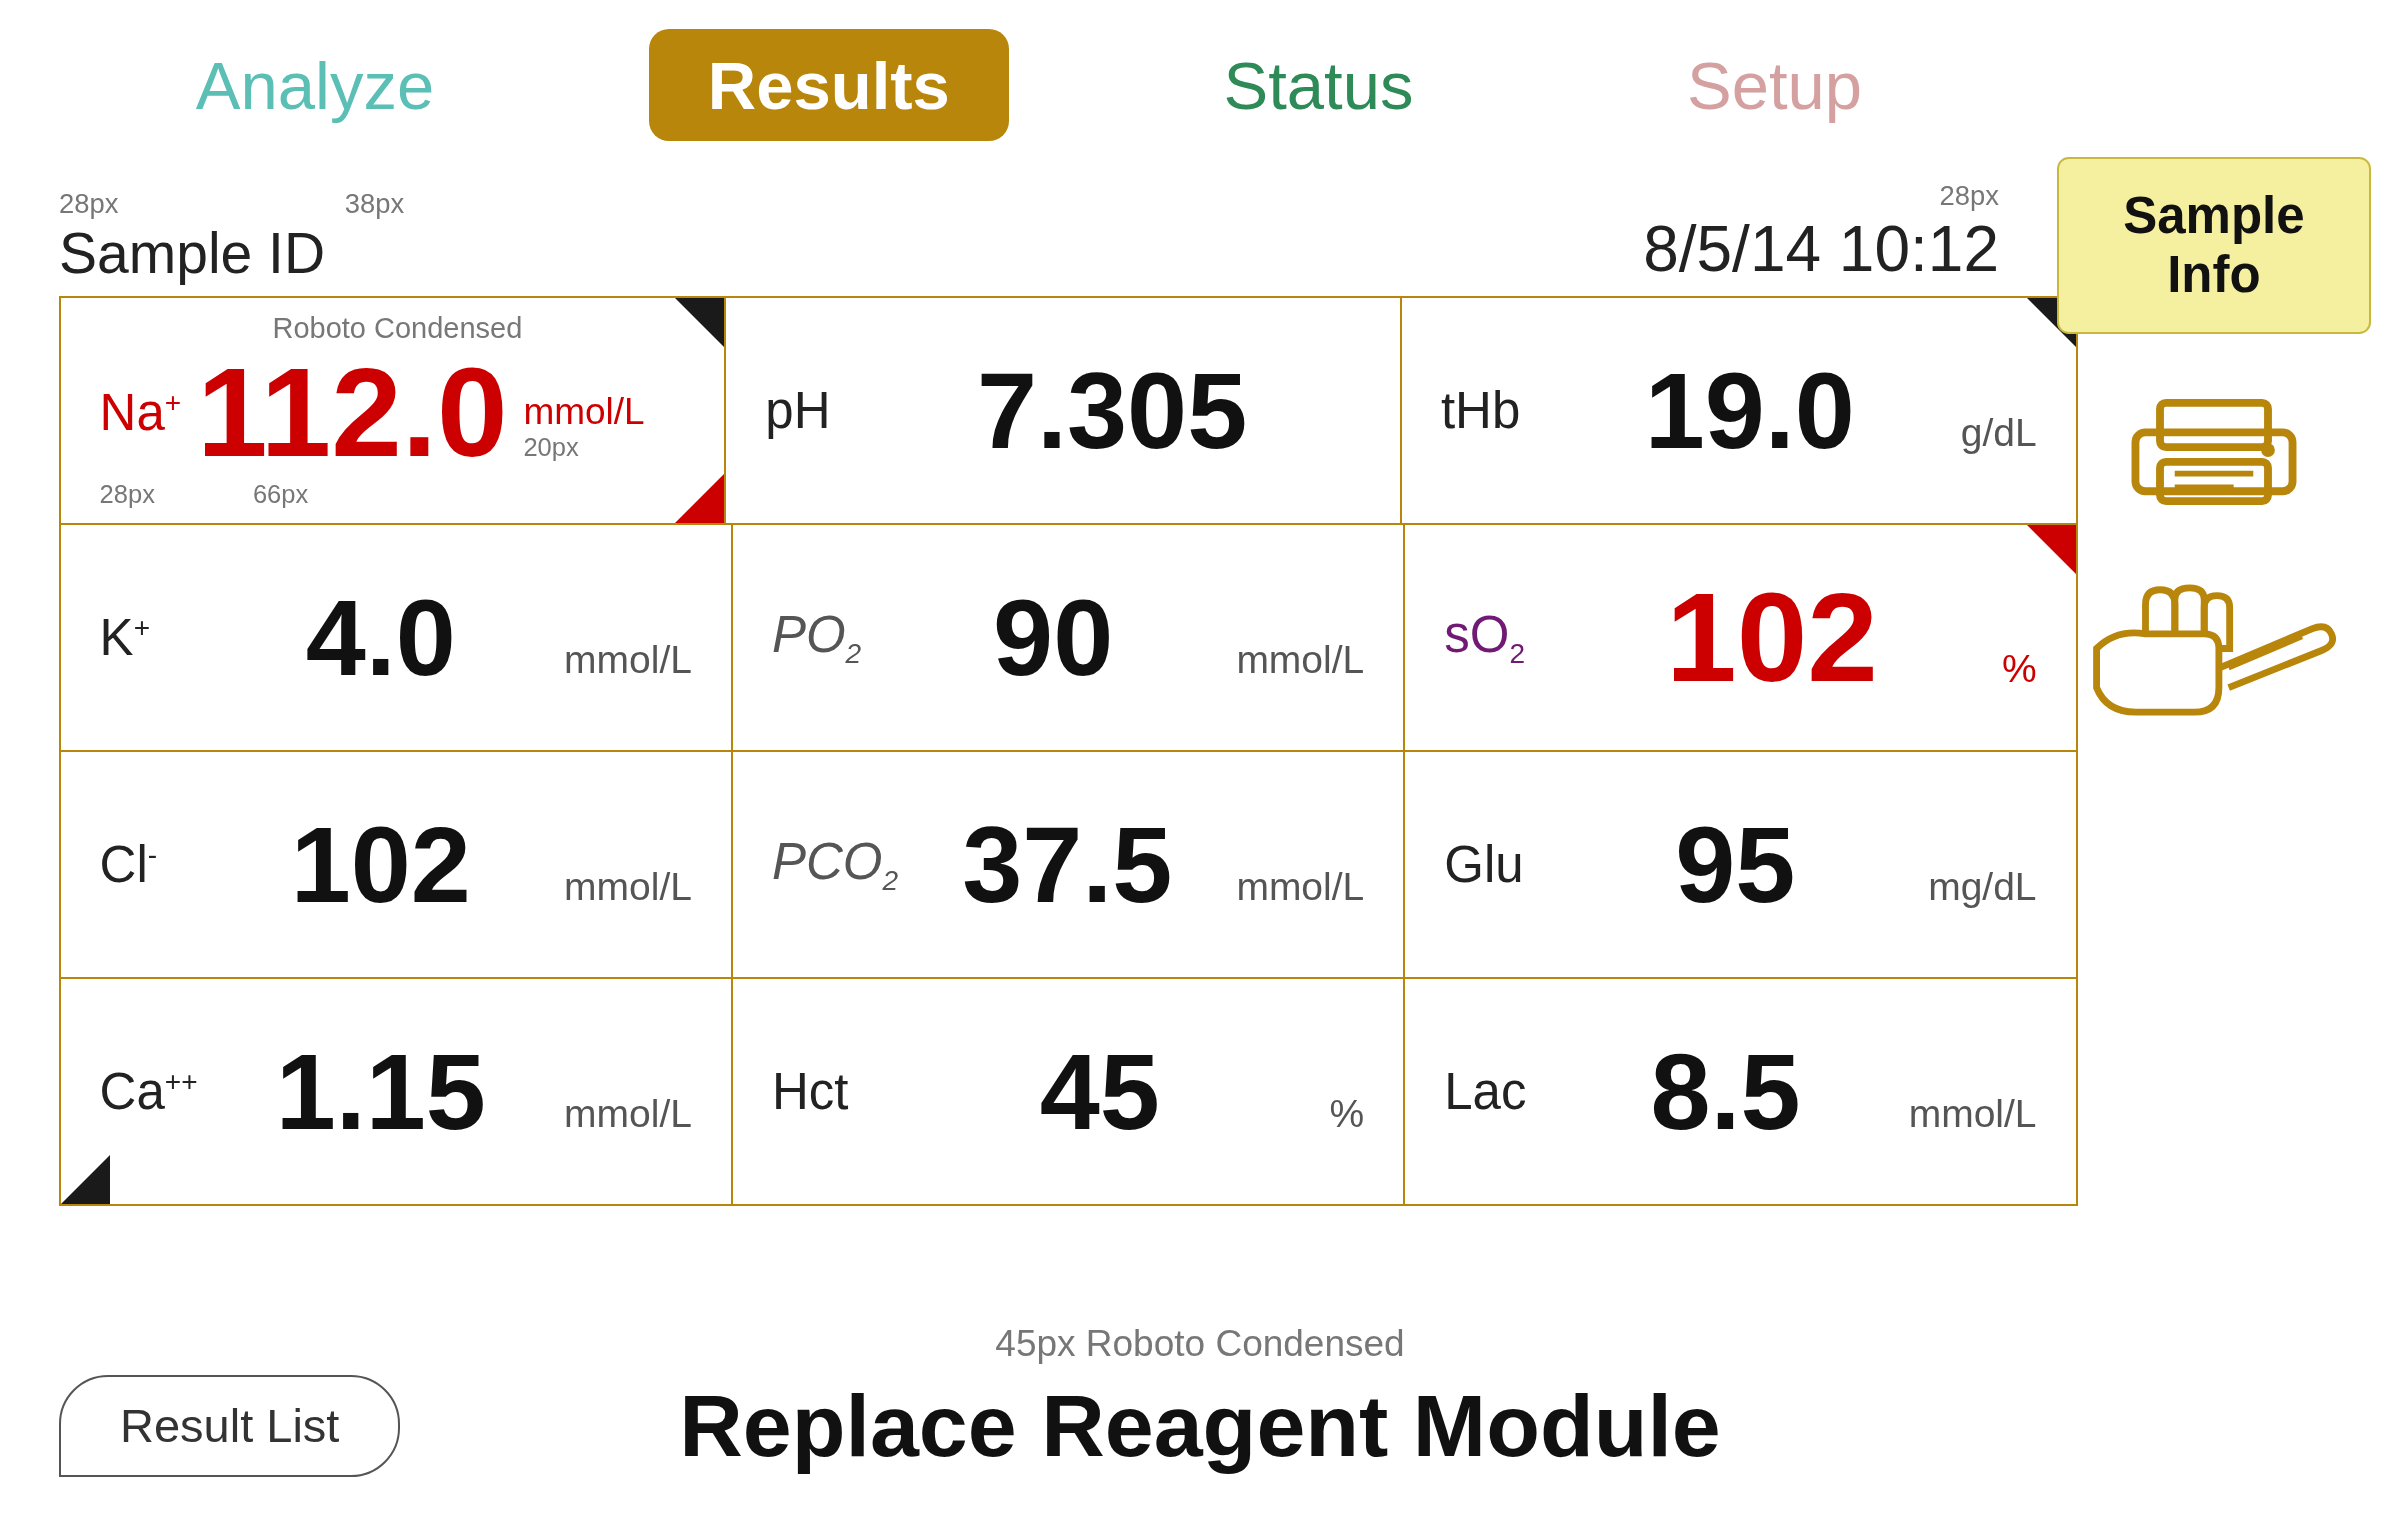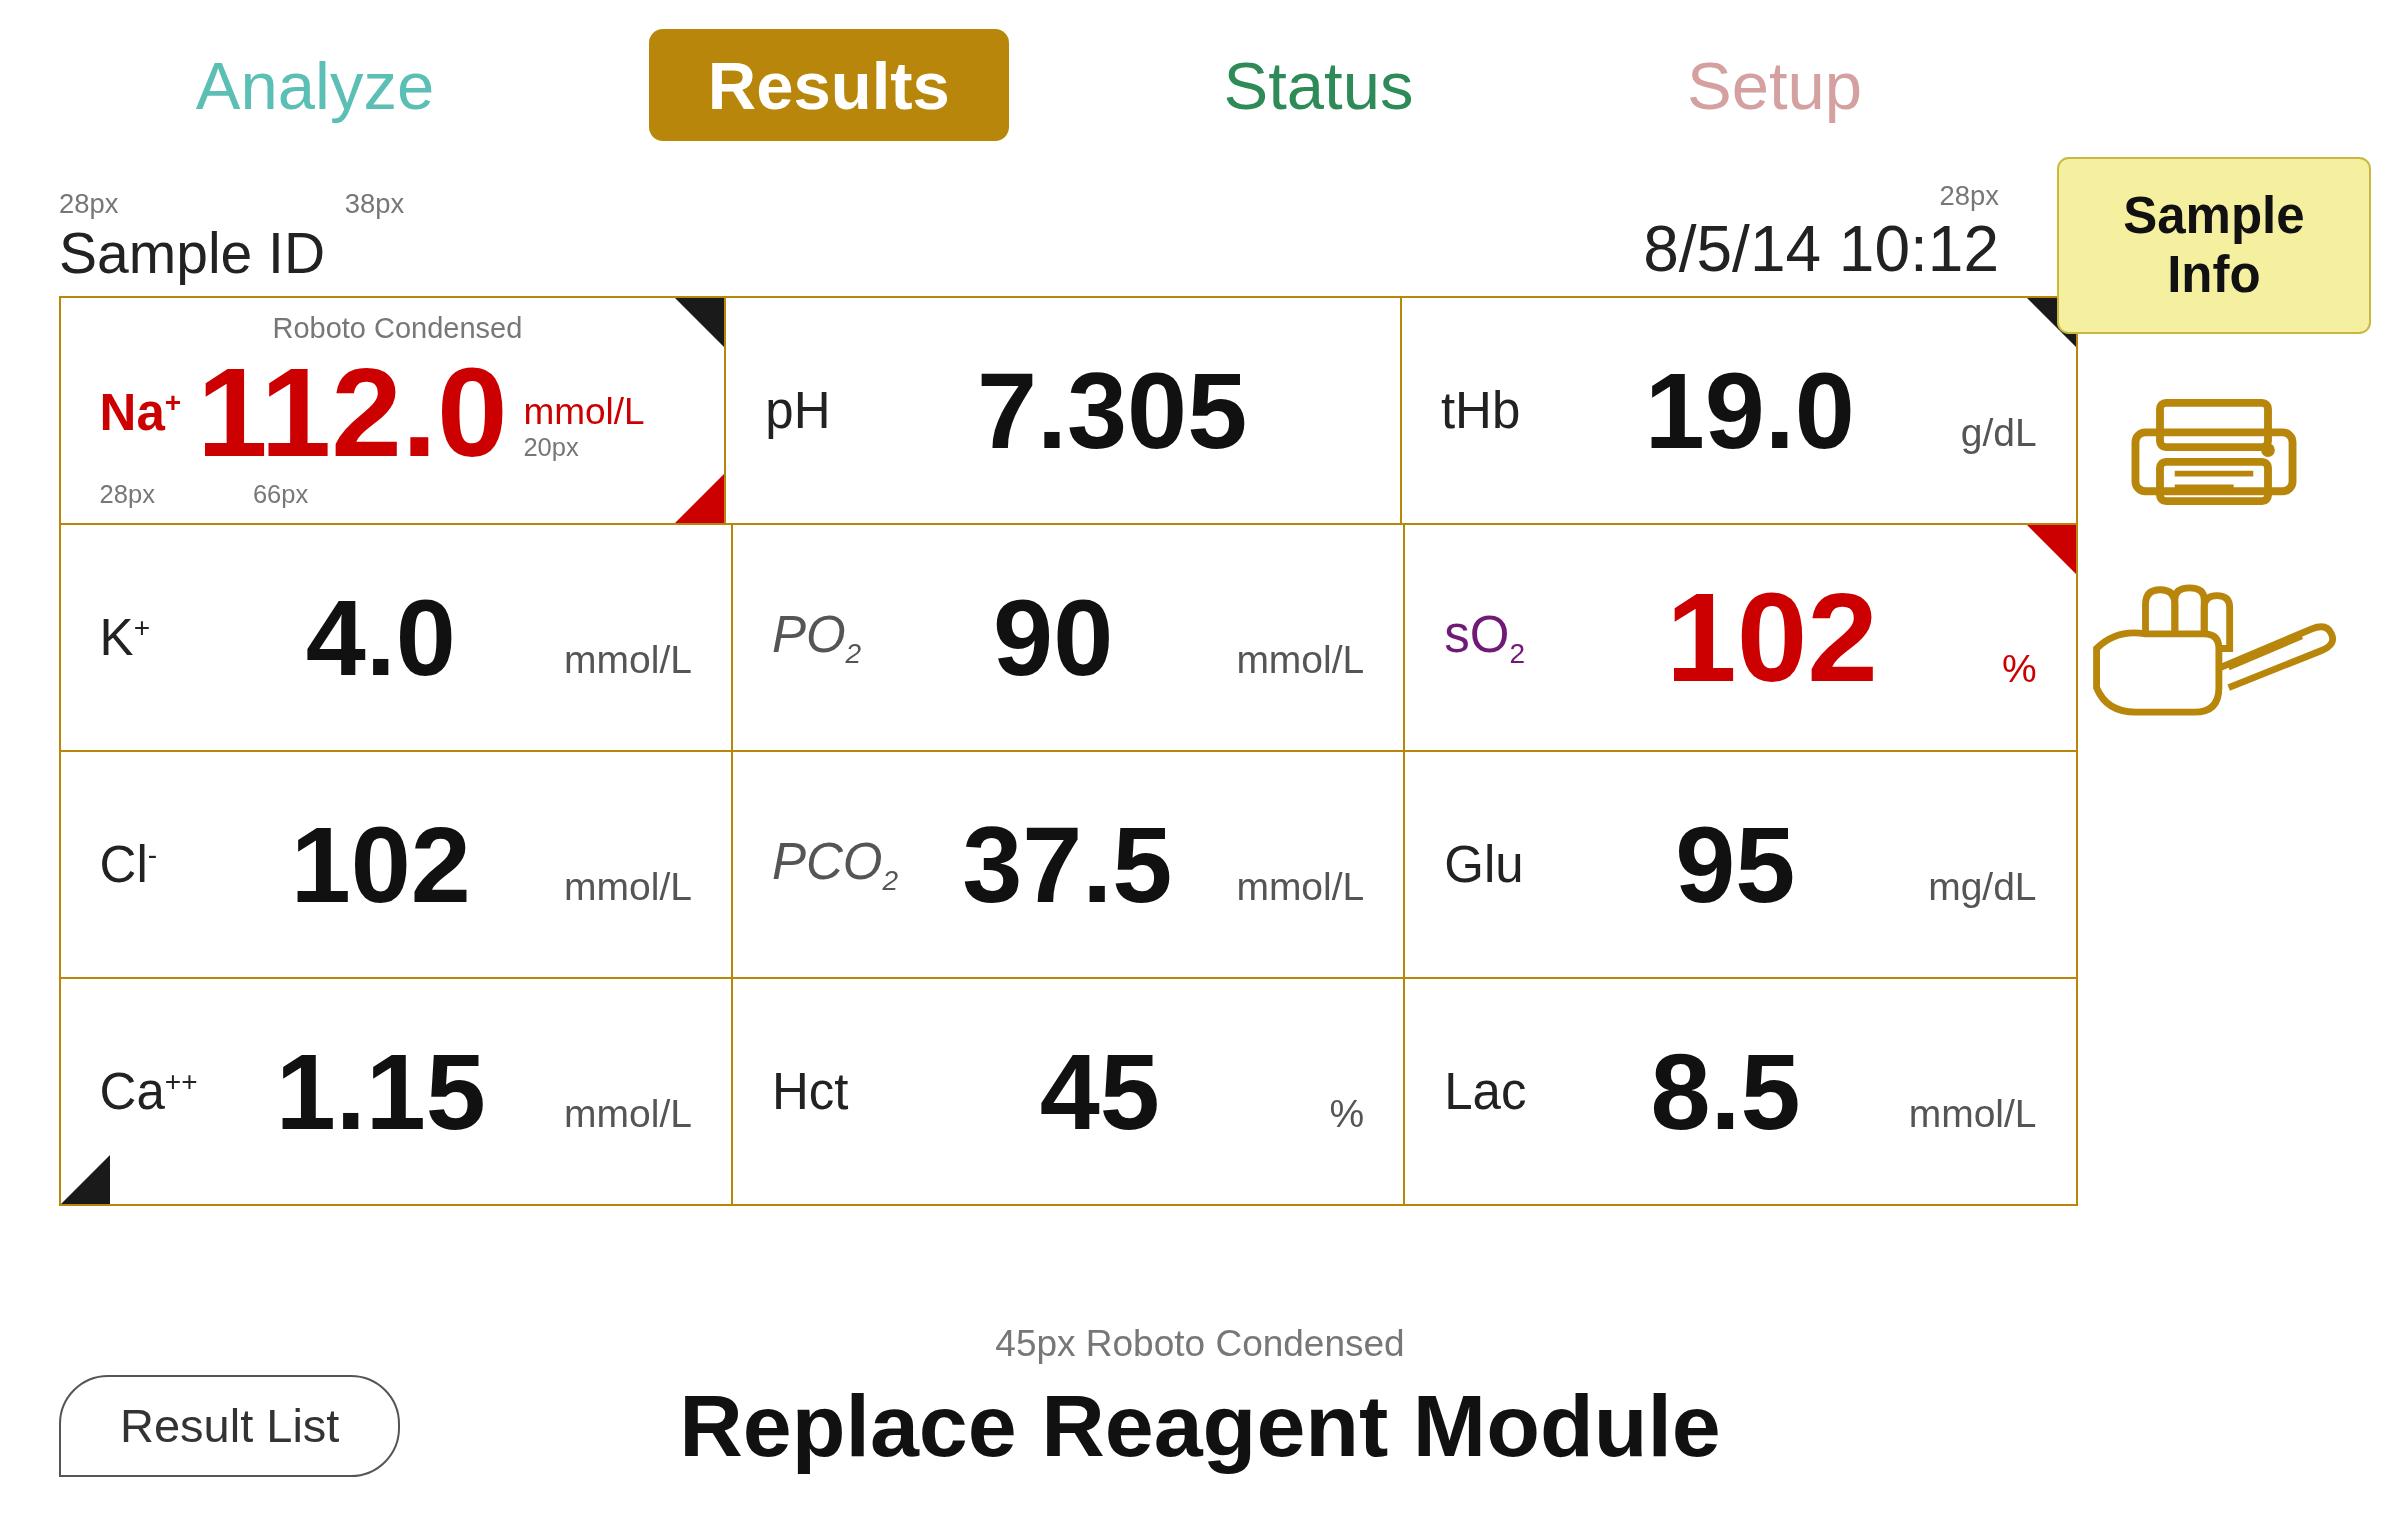--- a/index.html
+++ b/index.html
@@ -25,21 +25,21 @@
       font-weight: 400;
       cursor: pointer;
       padding: 17.6px 59px;
       border-radius: 15.7px;
     }
     .nav-analyze { color: #5bbfb5; }
     .nav-results {
       background: #b8860b;
       color: #ffffff;
       font-weight: 700;
-      border-radius: 14px;
+      border-radius: 20px;
     }
     .nav-status { color: #2e8b57; }
     .nav-setup { color: #d4a0a0; }
 
     
     .header-row {
       display: flex;
       align-items: flex-end;
       justify-content: space-between;
       padding: 19.6px 59px 9.8px 59px;
@@ -277,21 +277,21 @@
 
 <div class="main-content">
   <div class="results-grid">
 
     <div class="grid-row">
 
       <div class="grid-cell" style="flex-direction:column;align-items:flex-start;padding:13.7px 29px 13.7px 39px;position:relative;">
         <div class="corner-tr"></div>
         <span style="font-size:29px;color:#777;align-self:center;margin-bottom:3.9px;">Roboto Condensed</span>
         <div style="display:flex;align-items:center;gap:15.7px;">
-          <span style="font-size:51px;color:#cc0000;font-weight:700;">Na<sup>+</sup></span>
+          <span style="font-size:51px;color:#cc0000;font-weight:400;">Na<sup>+</sup></span>
           <span style="font-size:127px;font-weight:700;color:#cc0000;font-family:'Arial Narrow','Arial',sans-serif;line-height:1;">112.0</span>
           <div style="display:flex;flex-direction:column;align-self:flex-end;margin-bottom:13.7px;">
             <span style="font-size:37px;color:#cc0000;">mmol/L</span>
             <span style="font-size:25.5px;color:#777;">20px</span>
           </div>
         </div>
         <div style="display:flex;gap:39px;margin-top:3.9px;">
           <span style="font-size:25.5px;color:#777;">28px</span>
           <span style="font-size:25.5px;color:#777;margin-left:59px;">66px</span>
         </div>

